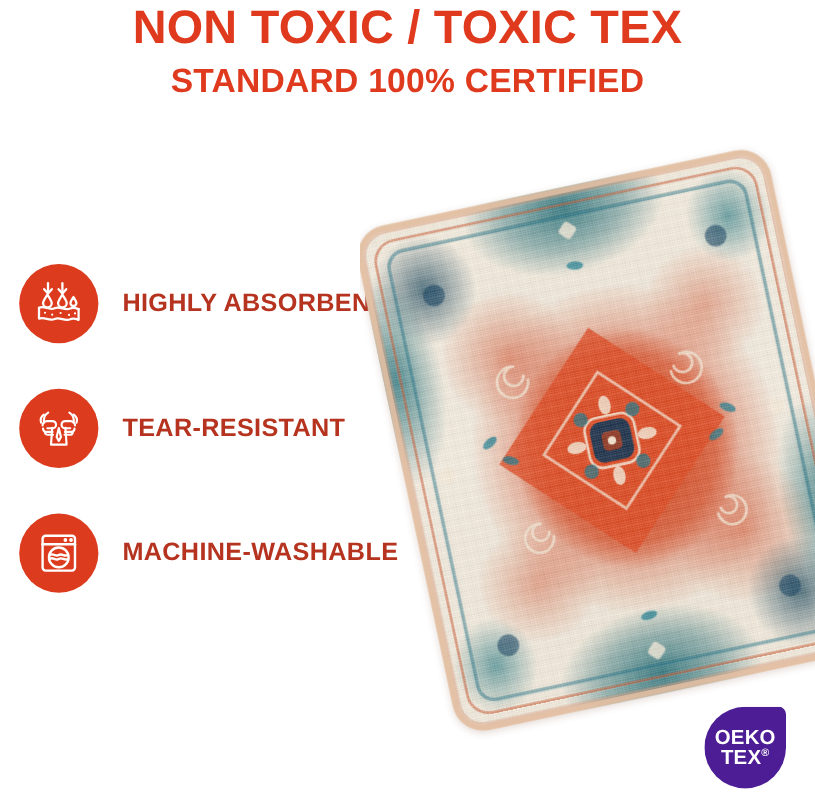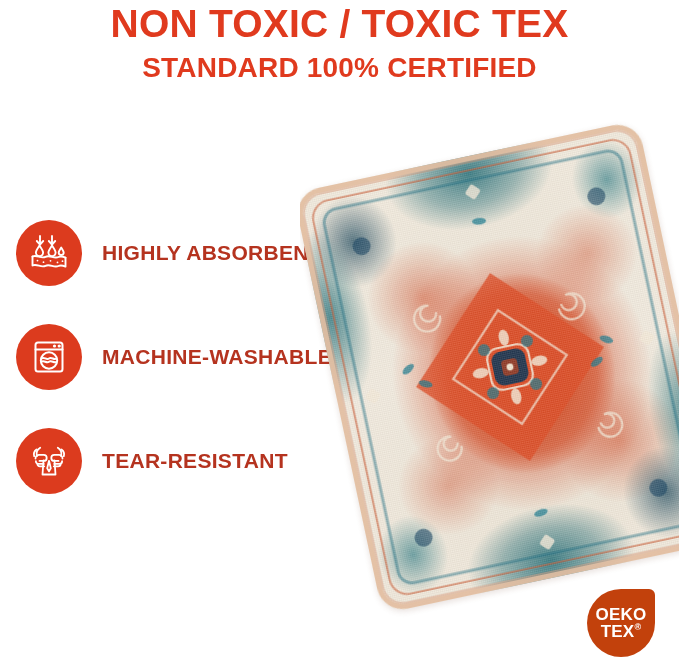--- a/index.html
+++ b/index.html
@@ -142,21 +142,21 @@
   }
   .rug-svg { position: absolute; inset: 0; width: 100%; height: 100%; }
 
   
   #oeko-badge {
     position: absolute;
     left: 587px;
     top: 589px;
     width: 68px;
     height: 68px;
-    background: #c2410c;
+    background: #4c1d95;
     border-radius: 34px 6px 34px 34px;
     display: flex;
     flex-direction: column;
     align-items: center;
     justify-content: center;
     color: #ffffff;
     line-height: 1.02;
   }
   #oeko-badge .ob-l1 {
     font-size: 17px;
@@ -209,63 +209,63 @@
           <circle cx="34.5" cy="29.2" r="0.9" fill="#ffffff" stroke="none"></circle>
         </svg>
       </span>
     </div>
     <div class="feat-label">HIGHLY ABSORBENT</div>
   </div>
 
   <div class="feature-row">
     <div class="feat-icon-circle">
       <span>
+        <svg width="42" height="42" viewBox="0 0 42 42" fill="none" stroke="#ffffff" stroke-width="1.8" stroke-linecap="round" stroke-linejoin="round">
+
+          <path d="M8.5 9.5 C6.2 11.2 5.4 13.6 6.2 16.2"></path>
+          <path d="M12.2 7.8 C9.2 9.6 8 12.8 8.9 16.2"></path>
+          <path d="M33.5 9.5 C35.8 11.2 36.6 13.6 35.8 16.2"></path>
+          <path d="M29.8 7.8 C32.8 9.6 34 12.8 33.1 16.2"></path>
+
+          <path d="M7.5 18.5 a3.6 3.6 0 0 1 3.6-3.6 h4.6 a3 3 0 0 1 0 6 h-4.2"></path>
+          <path d="M7.9 21.2 a2.7 2.7 0 0 0 2.7 2.7 h5.2"></path>
+          <path d="M9.4 23.9 a2.4 2.4 0 0 0 2.4 2.4 h4.4"></path>
+
+          <path d="M34.5 18.5 a3.6 3.6 0 0 0 -3.6-3.6 h-4.6 a3 3 0 0 0 0 6 h4.2"></path>
+          <path d="M34.1 21.2 a2.7 2.7 0 0 1 -2.7 2.7 h-5.2"></path>
+          <path d="M32.6 23.9 a2.4 2.4 0 0 1 -2.4 2.4 h-4.4"></path>
+
+          <path d="M15.5 20.5 L14.5 34.5 H27.5 L26.5 20.5"></path>
+          <path d="M21 20.8 L19.2 28.2 L21 31.4 L22.8 28.2 L21 20.8 z"></path>
+        </svg>
+      </span>
+    </div>
+    <div class="feat-label">TEAR-RESISTANT</div>
+  </div>
+
+  <div class="feature-row">
+    <div class="feat-icon-circle">
+      <span>
         <svg width="40" height="40" viewBox="0 0 40 40" fill="none" stroke="#ffffff" stroke-width="2" stroke-linecap="round" stroke-linejoin="round">
 
           <rect x="6.5" y="5.5" width="27" height="29" rx="2.5"></rect>
 
           <path d="M6.5 12.5 H33.5"></path>
 
           <circle cx="25.5" cy="9" r="1.6" fill="#ffffff" stroke="none"></circle>
           <circle cx="30.2" cy="9" r="1.6" fill="#ffffff" stroke="none"></circle>
 
           <circle cx="20" cy="23.5" r="8.2"></circle>
 
           <path d="M12.6 21.5 C15 19.4 17.4 23.4 20 21.5 C22.6 19.6 25 23.4 27.4 21.5"></path>
           <path d="M12.4 24.8 C15 22.7 17.4 26.7 20 24.8 C22.6 22.9 25 26.7 27.6 24.8"></path>
         </svg>
       </span>
     </div>
     <div class="feat-label">MACHINE-WASHABLE</div>
-  </div>
-
-  <div class="feature-row">
-    <div class="feat-icon-circle">
-      <span>
-        <svg width="42" height="42" viewBox="0 0 42 42" fill="none" stroke="#ffffff" stroke-width="1.8" stroke-linecap="round" stroke-linejoin="round">
-
-          <path d="M8.5 9.5 C6.2 11.2 5.4 13.6 6.2 16.2"></path>
-          <path d="M12.2 7.8 C9.2 9.6 8 12.8 8.9 16.2"></path>
-          <path d="M33.5 9.5 C35.8 11.2 36.6 13.6 35.8 16.2"></path>
-          <path d="M29.8 7.8 C32.8 9.6 34 12.8 33.1 16.2"></path>
-
-          <path d="M7.5 18.5 a3.6 3.6 0 0 1 3.6-3.6 h4.6 a3 3 0 0 1 0 6 h-4.2"></path>
-          <path d="M7.9 21.2 a2.7 2.7 0 0 0 2.7 2.7 h5.2"></path>
-          <path d="M9.4 23.9 a2.4 2.4 0 0 0 2.4 2.4 h4.4"></path>
-
-          <path d="M34.5 18.5 a3.6 3.6 0 0 0 -3.6-3.6 h-4.6 a3 3 0 0 0 0 6 h4.2"></path>
-          <path d="M34.1 21.2 a2.7 2.7 0 0 1 -2.7 2.7 h-5.2"></path>
-          <path d="M32.6 23.9 a2.4 2.4 0 0 1 -2.4 2.4 h-4.4"></path>
-
-          <path d="M15.5 20.5 L14.5 34.5 H27.5 L26.5 20.5"></path>
-          <path d="M21 20.8 L19.2 28.2 L21 31.4 L22.8 28.2 L21 20.8 z"></path>
-        </svg>
-      </span>
-    </div>
-    <div class="feat-label">TEAR-RESISTANT</div>
   </div>
 
 
 </div>
 
 <div id="rug-wrap">
   <div id="rug">
     <div class="rug-layer rug-field"></div>
     <div class="rug-layer rug-medallion"></div>
     <div class="rug-layer rug-teal"></div>

